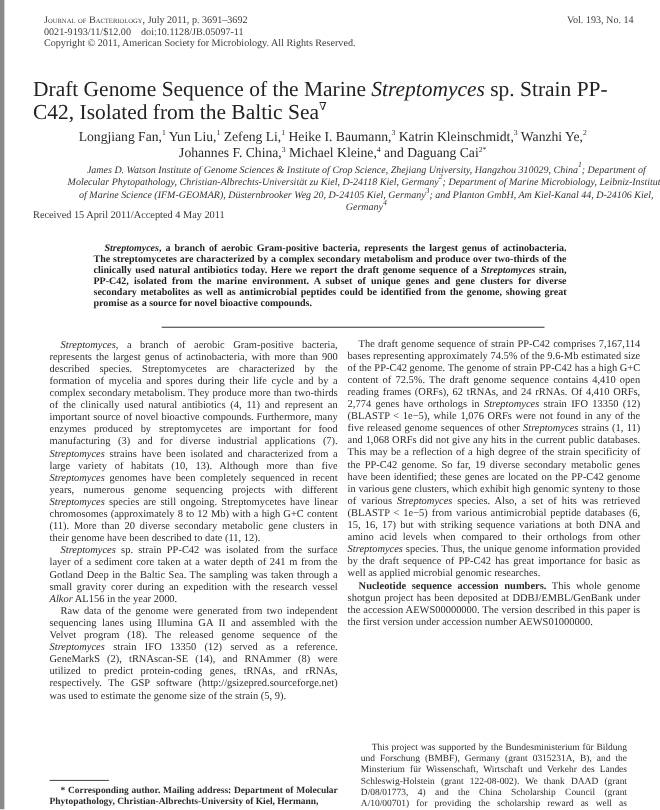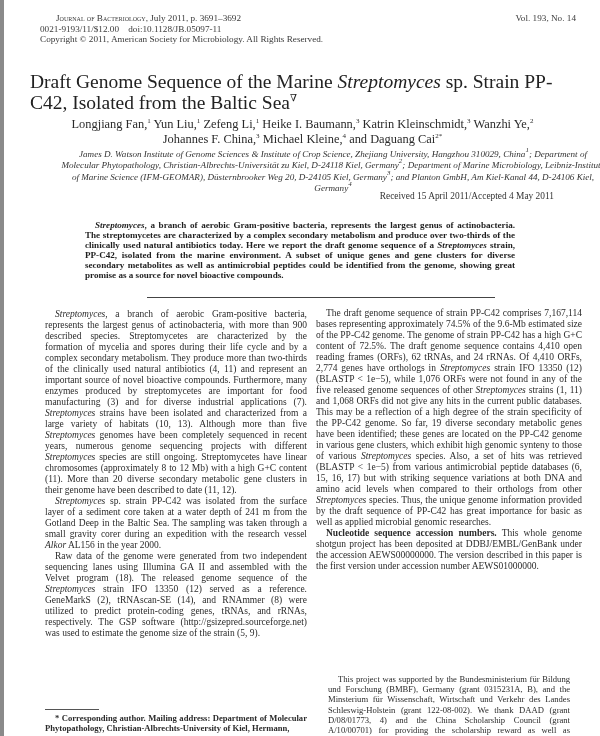--- a/index.html
+++ b/index.html
@@ -11,39 +11,39 @@
     position: relative;
   }
   .leftbar {
     position: absolute; left: 0; top: 0; width: 4px; height: 736px;
     background: #8a8a8a;
   }
   .header {
     position: absolute; left: 40px; top: 13px; width: 530px;
     font-size: 9.2px; line-height: 10.6px; color: #3a3a3a;
   }
-  .header .sc { font-variant: small-caps; margin-left: 16px; }
+  .header .sc { font-variant: small-caps; }
   .header .vol { position: absolute; right: -6px; top: 0; }
   .title {
     position: absolute; left: 30px; top: 71px; width: 540px;
     text-align: left; font-size: 19.5px; line-height: 21px; color: #222;
   }
   .title sup { font-size: 10px; vertical-align: 8px; line-height: 0; }
   .authors {
     position: absolute; left: 30px; top: 117px; width: 545px;
     text-align: center; font-size: 12.4px; line-height: 15px; color: #2a2a2a;
   }
   .authors sup, .affil sup { font-size: 7px; line-height: 0; vertical-align: 5px; }
   .affil {
     position: absolute; left: 28px; top: 149px; width: 546px;
     text-align: center; font-style: italic; font-size: 9.1px; line-height: 11.4px; color: #333; margin-left: 32px;
   }
   .received {
-    position: absolute; left: 14px; top: 191px; width: 540px;
-    text-align: right; font-size: 9.4px; color: #333;
+    position: absolute; left: 30px; top: 191px; width: 540px;
+    text-align: left; font-size: 9.4px; color: #333;
   }
   .abstract {
     position: absolute; left: 85px; top: 220px; width: 430px;
     font-weight: bold; font-size: 9.1px; line-height: 10.1px; color: #1e1e1e;
     text-align: justify; text-indent: 10px;
   }
   .abstract i, .body i { font-weight: inherit; }
   .rule {
     position: absolute; left: 147px; top: 297px; width: 348px; height: 0;
     border-top: 1px solid #444;

